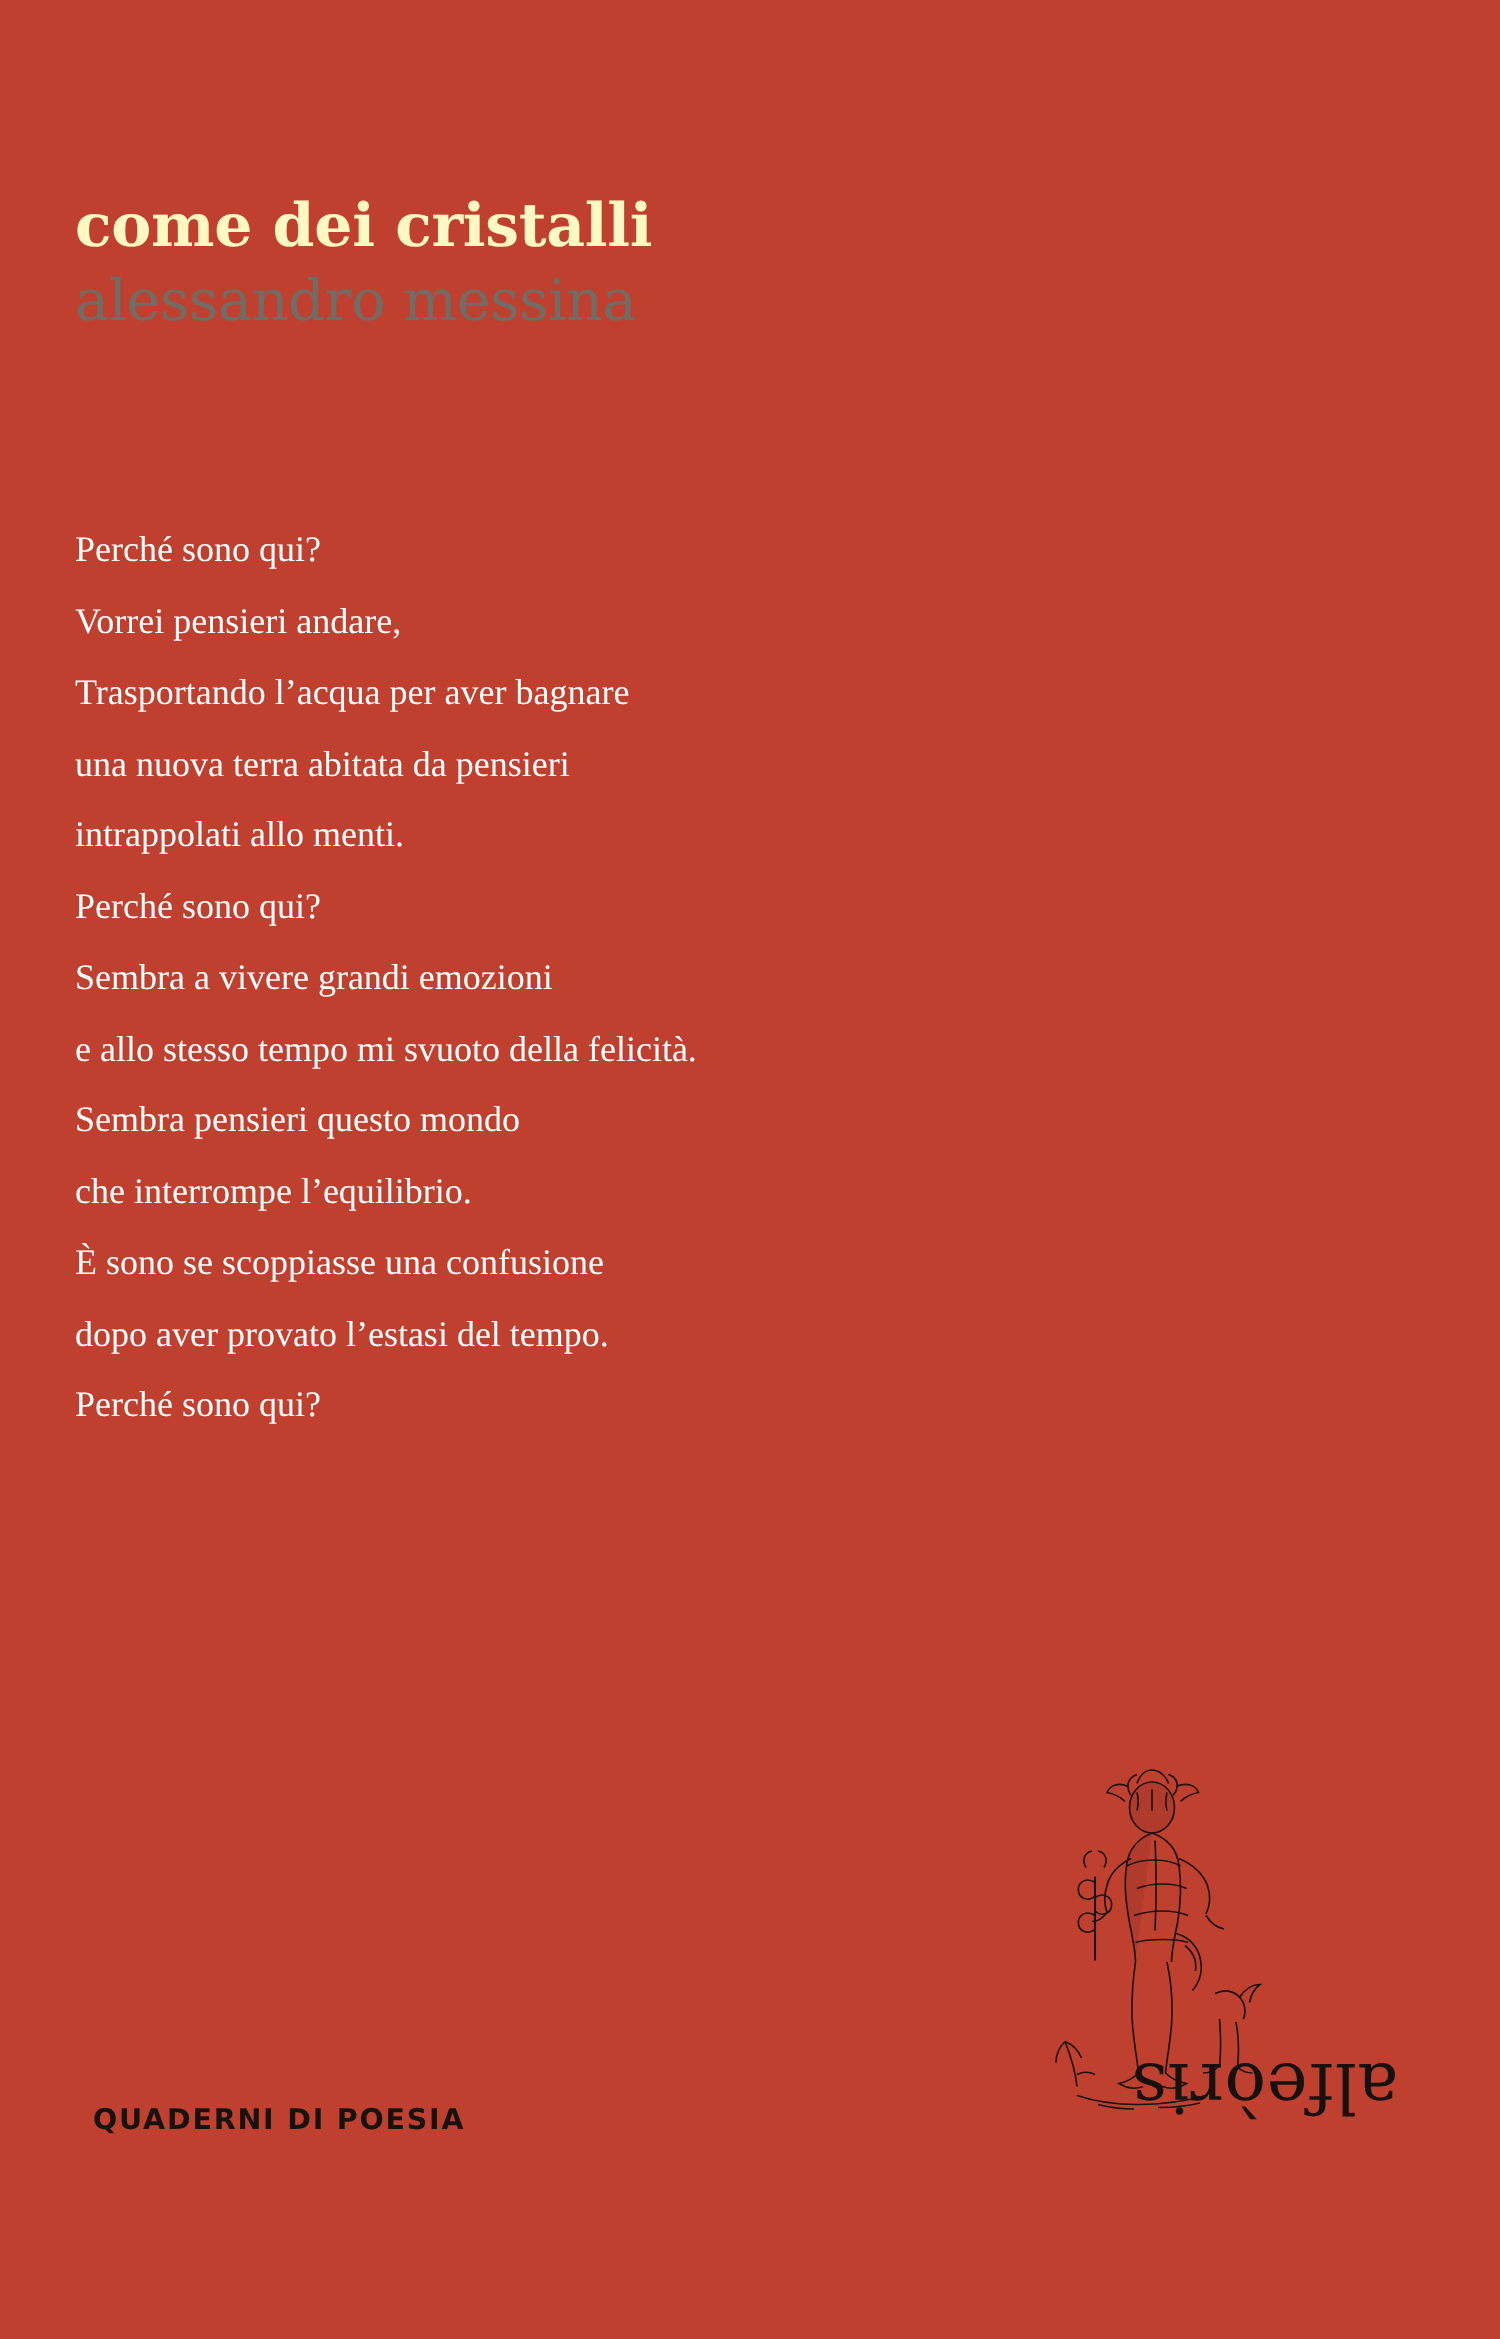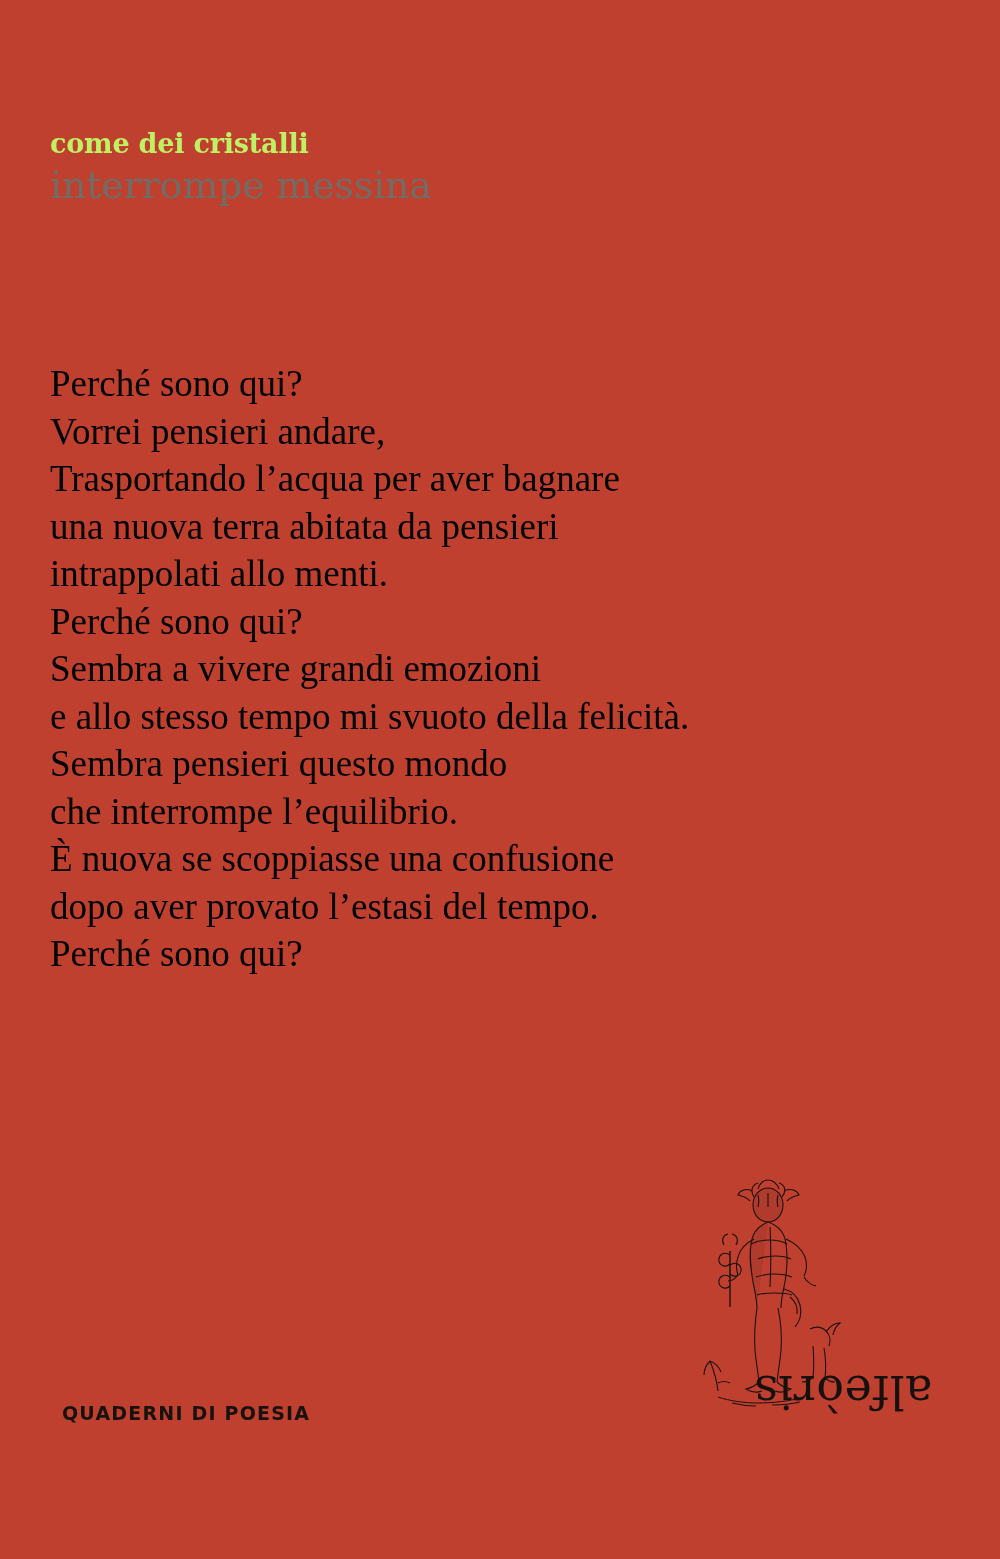--- a/index.html
+++ b/index.html
@@ -23,42 +23,42 @@
   }
   .title-block {
     position: absolute;
     left: 50px;
     top: 128px;
     width: 700px;
   }
   .book-title {
     font-family: "DejaVu Serif", serif;
     font-weight: bold;
-    font-size: 27px;
-    color: #bef264;
+    font-size: 40px;
+    color: #fef9c3;
     letter-spacing: -0.2px;
     line-height: 1.15;
     margin: 0;
   }
   .book-author {
     font-family: "DejaVu Serif", serif;
     font-size: 38px;
     color: #6f6d66;
     line-height: 1.2;
     margin: 4px 0 0 0;
     letter-spacing: -0.2px;
   }
   .poem {
     position: absolute;
     left: 50px;
-    top: 360px;
+    top: 344px;
     width: 820px;
-    color: #000000;
+    color: #ffffff;
     font-family: "Liberation Serif", serif;
-    font-size: 37px;
+    font-size: 24px;
     line-height: 47.5px;
   }
   .poem .line {
     white-space: pre;
   }
   .imprint {
     position: absolute;
     left: 62px;
     bottom: 135px;
     font-family: "DejaVu Sans", sans-serif;
@@ -96,35 +96,35 @@
     display: block;
   }
 </style>
 </head>
 <body>
 
 <div class="cover">
 
   <div class="title-block">
     <h1 class="book-title">come dei cristalli</h1>
-    <div class="book-author">interrompe messina</div>
+    <div class="book-author">alessandro messina</div>
   </div>
 
   <div class="poem">
     <div class="line">Perché sono qui?</div>
     <div class="line">Vorrei pensieri andare,</div>
     <div class="line">Trasportando l’acqua per aver bagnare</div>
     <div class="line">una nuova terra abitata da pensieri</div>
     <div class="line">intrappolati allo menti.</div>
     <div class="line">Perché sono qui?</div>
     <div class="line">Sembra a vivere grandi emozioni</div>
     <div class="line">e allo stesso tempo mi svuoto della felicità.</div>
     <div class="line">Sembra pensieri questo mondo</div>
     <div class="line">che interrompe l’equilibrio.</div>
-    <div class="line">È nuova se scoppiasse una confusione</div>
+    <div class="line">È sono se scoppiasse una confusione</div>
     <div class="line">dopo aver provato l’estasi del tempo.</div>
     <div class="line">Perché sono qui?</div>
   </div>
 
   <div class="imprint">QUADERNI DI POESIA</div>
 
   <div class="logo-area">
     <div class="emblem">
       <svg viewBox="0 0 190 240" width="190" height="240" aria-hidden="true">
         <g stroke="#1a1210" fill="none" stroke-width="1.1">

